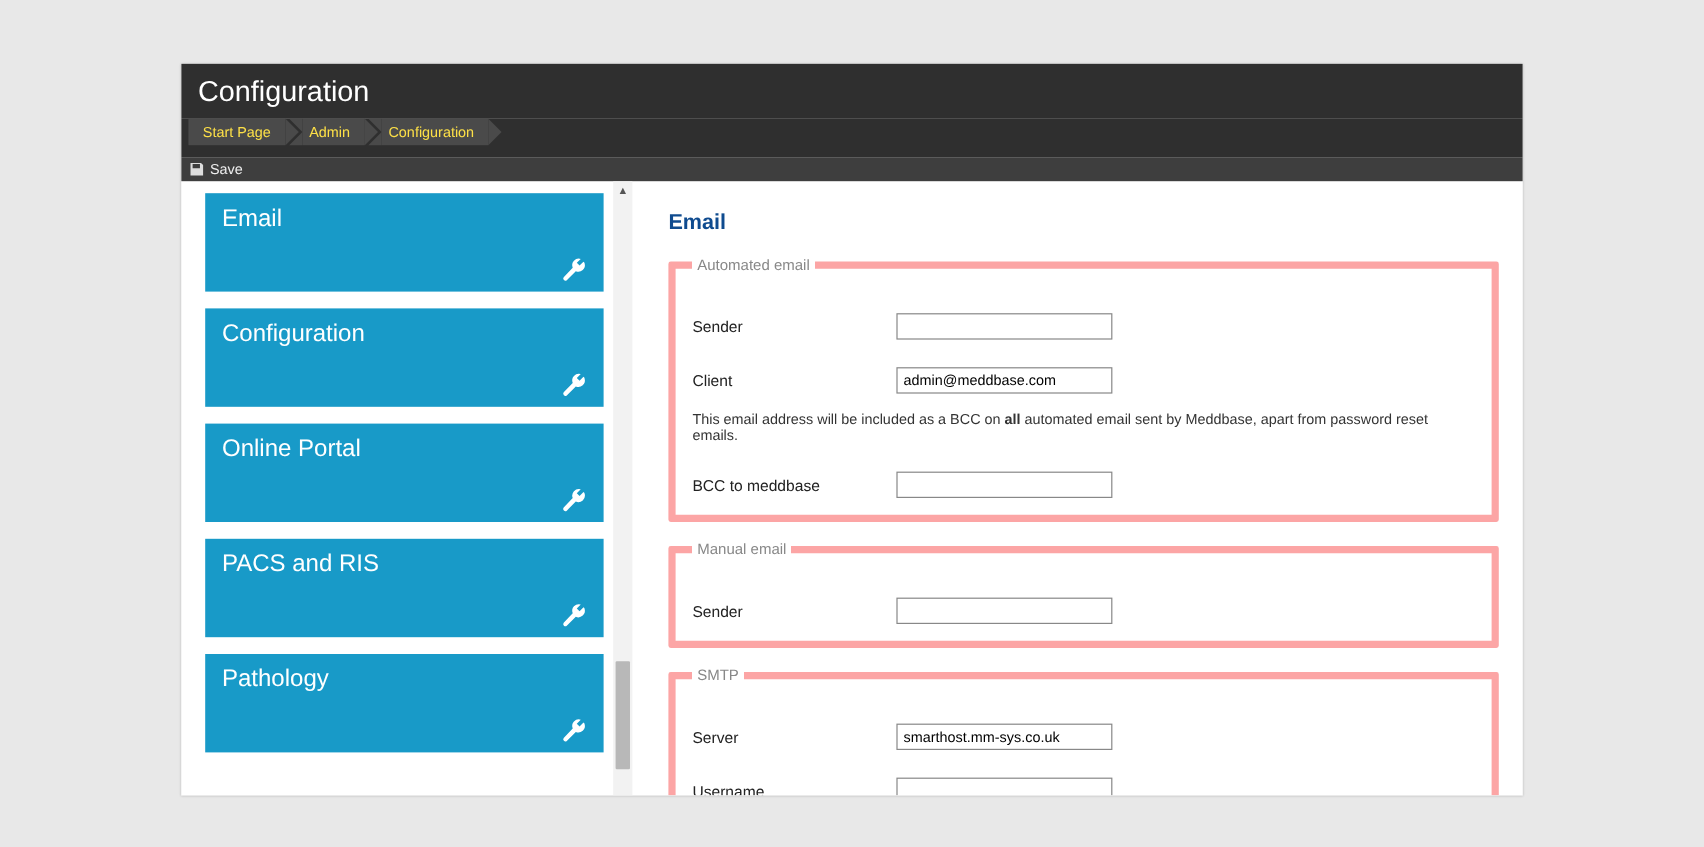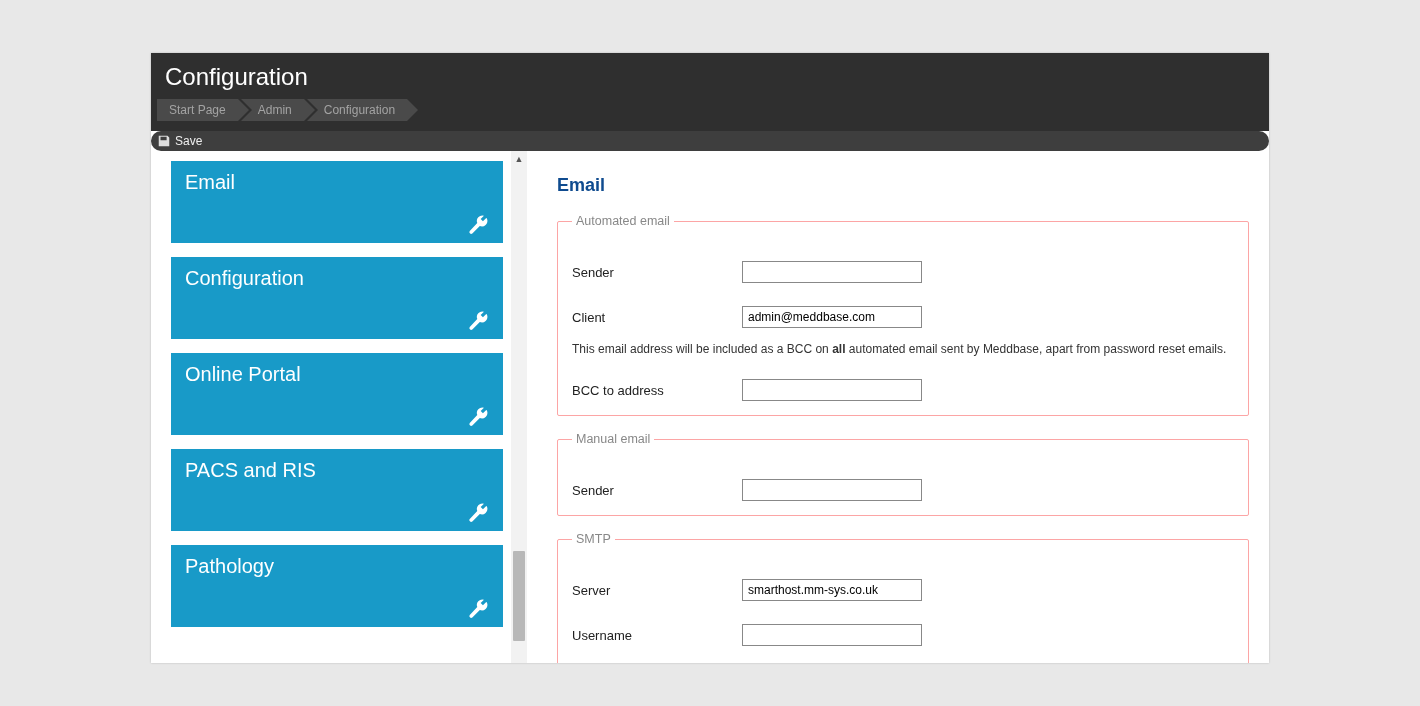--- a/index.html
+++ b/index.html
@@ -30,21 +30,21 @@
     background: #2f2f2f;
     padding: 0 0 10px 6px;
     display: flex;
     align-items: center;
     gap: 0;
   }
   .crumb {
     display: inline-flex;
     align-items: center;
     background: #4a4a4a;
-    color: #a3a3a3;
+    color: #fde047;
     font-size: 12px;
     padding: 4px 12px;
     position: relative;
     margin-right: 14px;
     height: 22px;
   }
   .crumb::after {
     content: "";
     position: absolute;
     right: -11px; top: 0;
@@ -63,21 +63,20 @@
     border-left: 11px solid transparent;
   }
   .crumb:not(:first-child) { padding-left: 6px; }
   .toolbar {
     background: #3e3e3e;
     color: #eee;
     display: flex;
     align-items: center;
     padding: 3px 6px;
     font-size: 12px;
-    border-radius: 10px;
   }
   .save-btn {
     display: flex; align-items: center; gap: 4px;
     cursor: pointer;
   }
   .save-btn svg { width: 14px; height: 14px; }
   .body {
     flex: 1;
     display: flex;
     overflow: hidden;
@@ -133,21 +132,21 @@
     padding: 24px 20px 10px 30px;
     overflow: hidden;
   }
   .section-title {
     color: #0f4b8f;
     font-size: 18px;
     font-weight: 600;
     margin-bottom: 18px;
   }
   fieldset {
-    border: 1px solid #fca5a5;
+    border: 6px solid #fca5a5;
     border-radius: 2px;
     padding: 10px 14px 14px 14px;
     margin-bottom: 16px;
     position: relative;
   }
   legend {
     font-size: 12.5px;
     color: #888;
     padding: 0 4px;
   }
@@ -253,21 +252,21 @@
           <input type="text" value="" style="">
         </div>
         <div class="row">
           <label>Client</label>
           <input type="text" value="admin@meddbase.com" style="">
         </div>
         <div class="note">
           <span>This email address will be included as a BCC on </span><b>all</b><span> automated email sent by Meddbase, apart from password reset emails.</span>
         </div>
         <div class="row">
-          <label>BCC to address</label>
+          <label>BCC to meddbase</label>
           <input type="text" value="" style="">
         </div>
       </fieldset>
 
       <fieldset>
         <legend>Manual email</legend>
         <div class="row">
           <label>Sender</label>
           <input type="text" value="" style="">
         </div>

